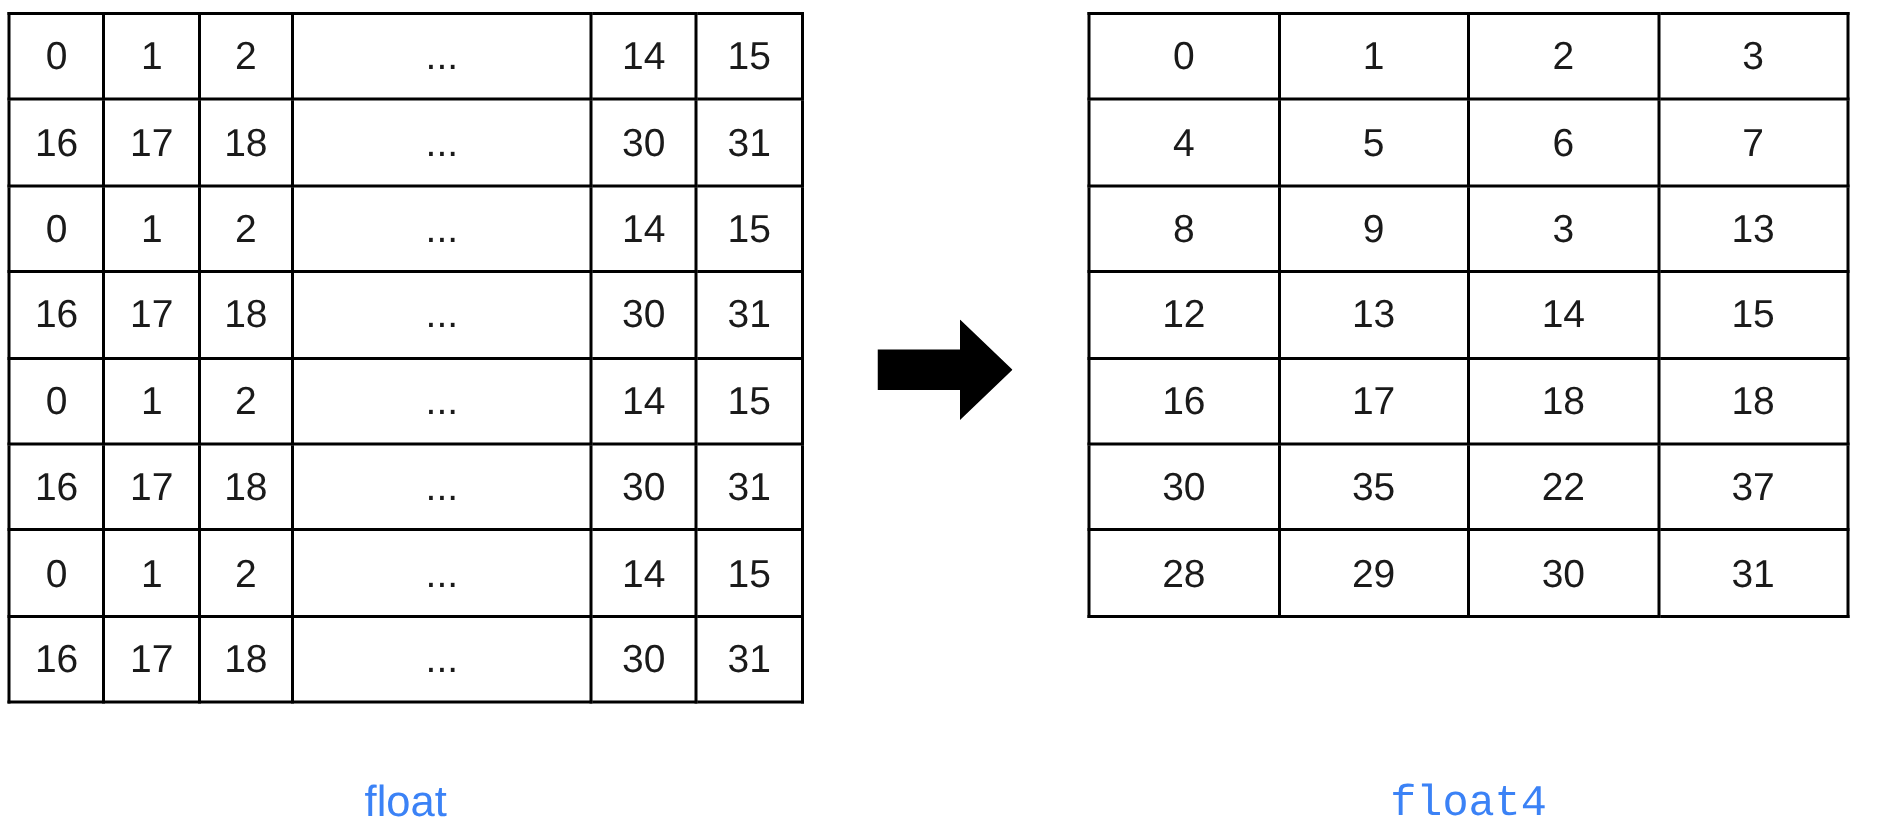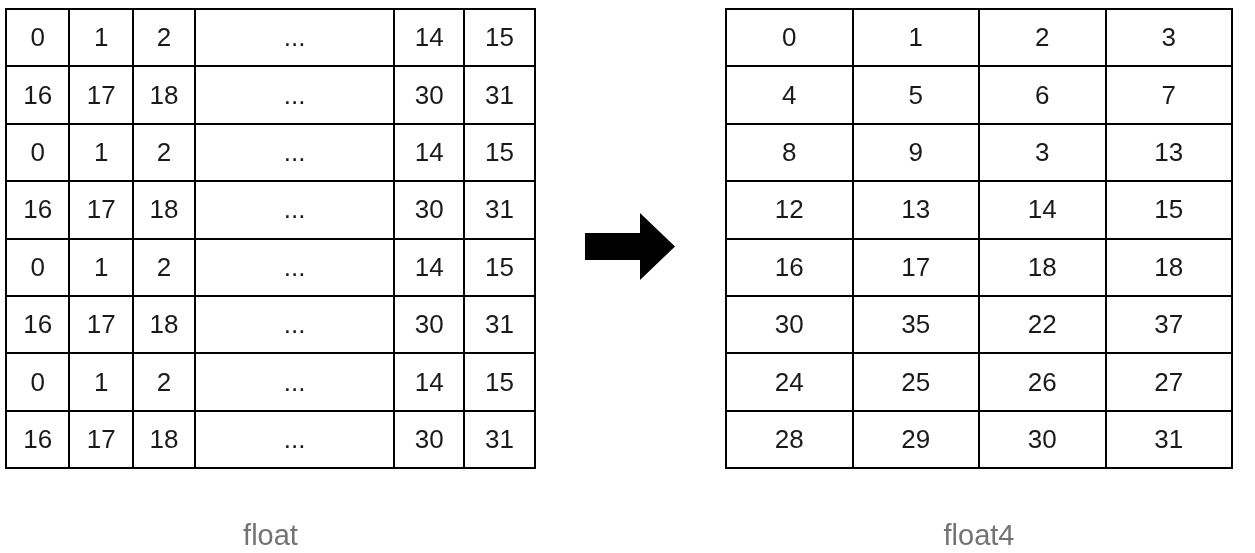--- a/index.html
+++ b/index.html
@@ -38,25 +38,25 @@
     left: 585px;
     top: 213px;
     width: 90px;
     height: 67px;
   }
   .tbl-label {
     position: absolute;
     top: 518px;
     text-align: center;
     font-size: 29px;
-    color: #737373;
+    color: #3b82f6;
     line-height: 35px;
   }
   .lbl-left  { left: 5px;   width: 531px; }
-  .lbl-right { left: 725px; width: 508px; }
+  .lbl-right { left: 725px; width: 508px; font-family: Liberation Mono, monospace; }
 </style>
 </head>
 <body>
 
 <div class="figure">
 
   <div class="tbl-left">
     <table class="grid">
         <colgroup>
           <col style="width: 12%;">
@@ -180,26 +180,20 @@
             <td>18</td>
             <td>18</td>
           </tr>
           <tr>
             <td>30</td>
             <td>35</td>
             <td>22</td>
             <td>37</td>
           </tr>
           <tr>
-            <td>24</td>
-            <td>25</td>
-            <td>26</td>
-            <td>27</td>
-          </tr>
-          <tr>
             <td>28</td>
             <td>29</td>
             <td>30</td>
             <td>31</td>
           </tr>
         </tbody>
     </table>
   </div>
 
   <div class="tbl-label lbl-left">float</div>

